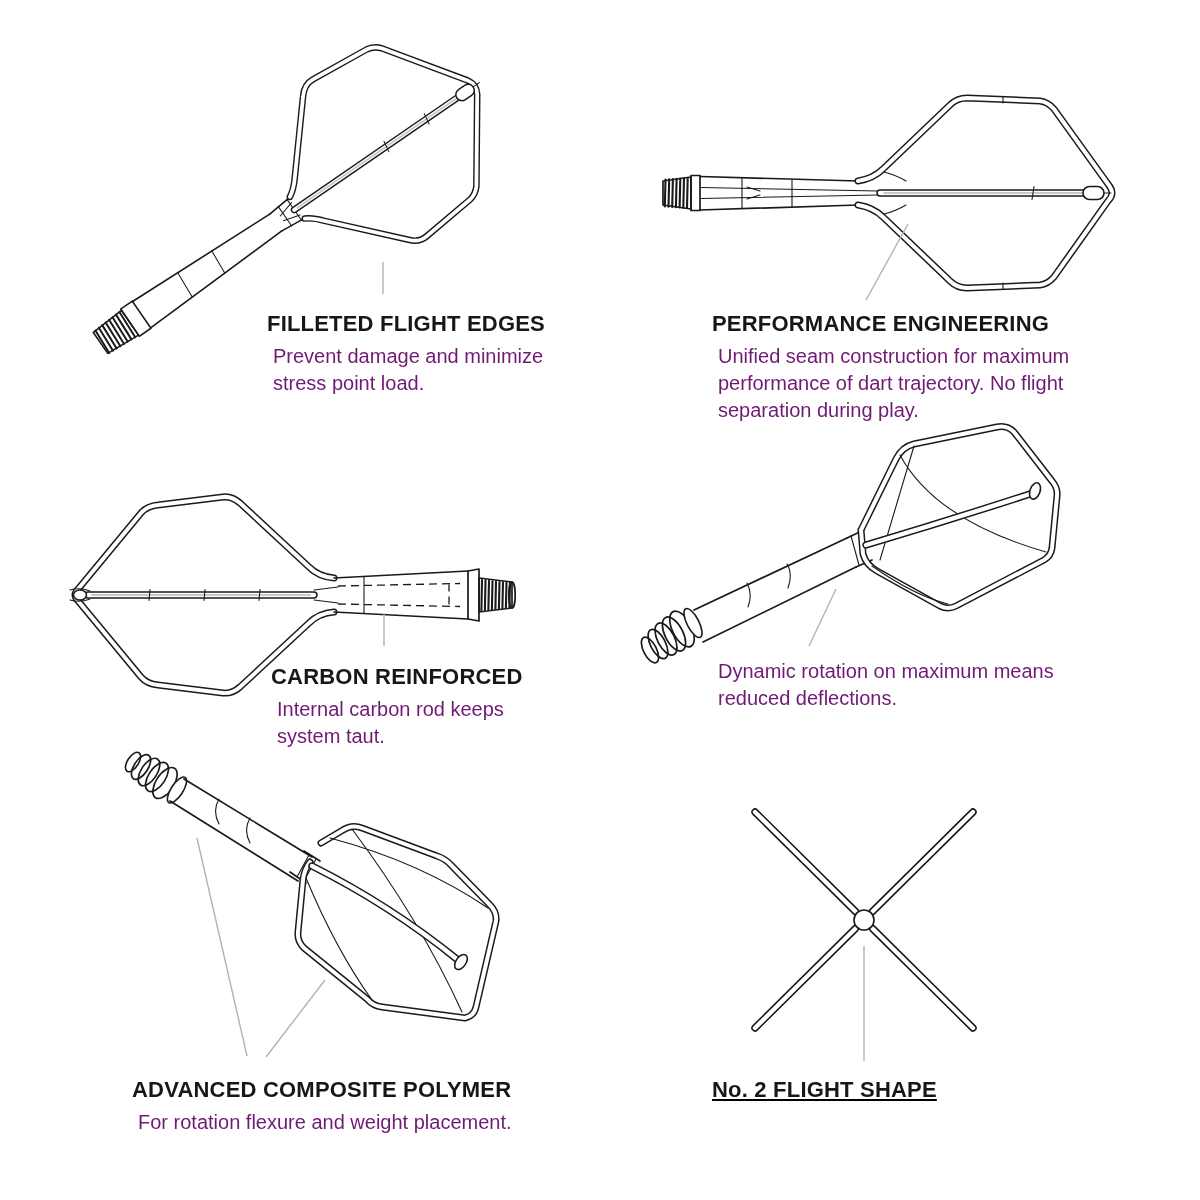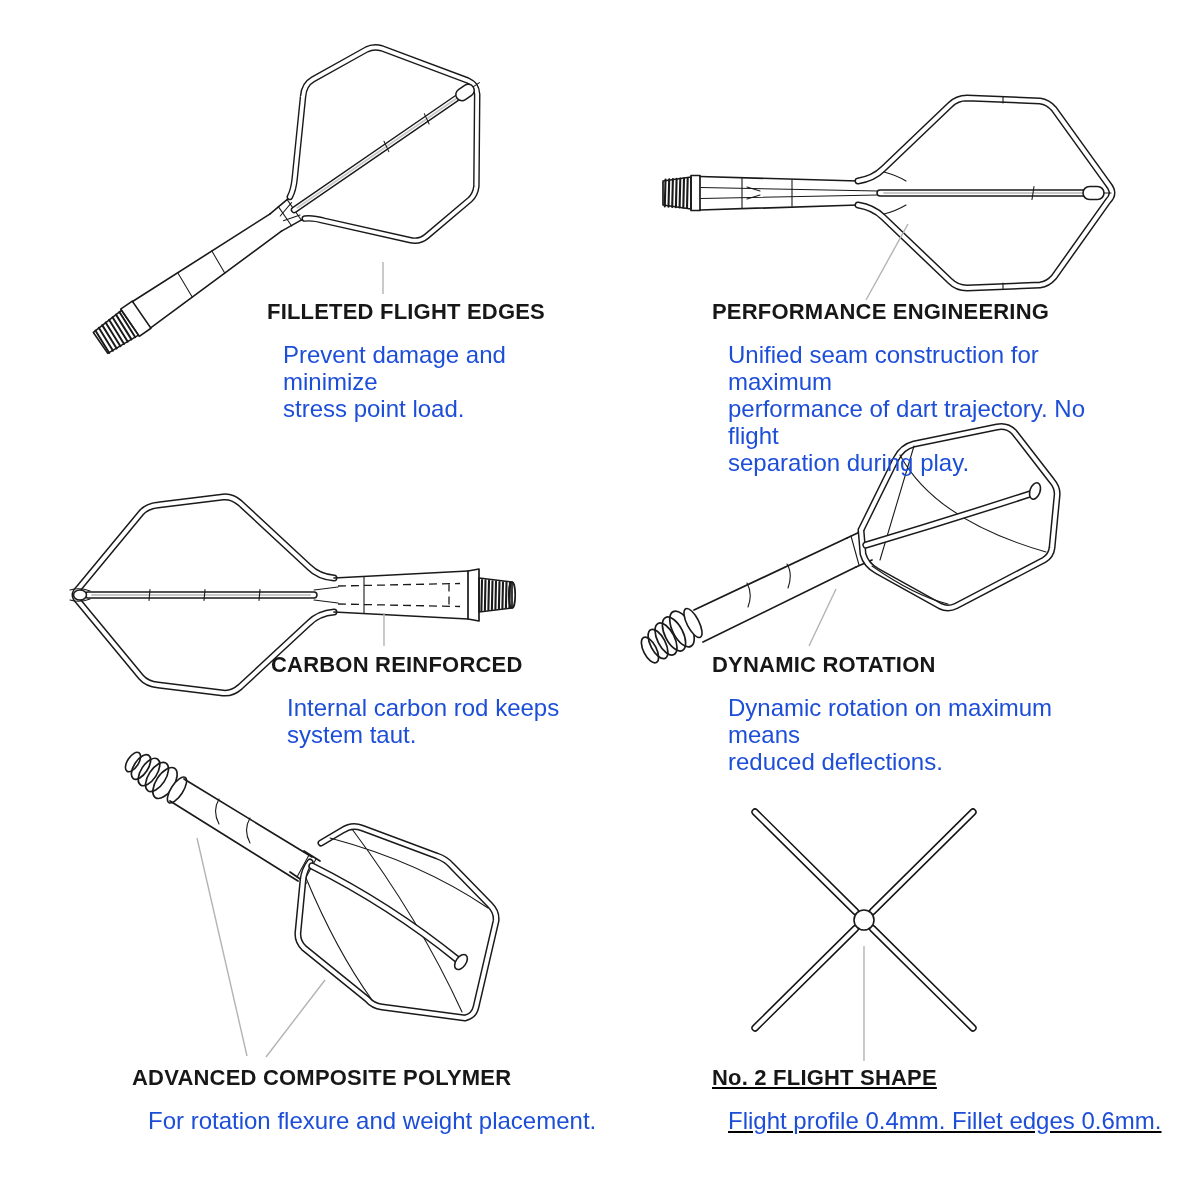--- a/index.html
+++ b/index.html
@@ -17,23 +17,23 @@
   .sB {fill:none;stroke:#ffffff;stroke-width:4.4;stroke-linecap:round}
   .gc {fill:none;stroke:#c9c9c9;stroke-width:2;stroke-linecap:round}
   .ridge{fill:none;stroke:#1a1a1a;stroke-width:2.1;stroke-linecap:round}
   .dash{fill:none;stroke:#1a1a1a;stroke-width:1.3;stroke-dasharray:8 5}
   .wfill{fill:#ffffff;stroke:#1a1a1a;stroke-width:1.6}
   .lead{fill:none;stroke:#b3b3b3;stroke-width:1.4}
   .xA{fill:none;stroke:#141414;stroke-width:7.4;stroke-linecap:round}
   .xB{fill:none;stroke:#ffffff;stroke-width:4.4;stroke-linecap:round}
   
   .feature{position:absolute;}
-  .feature h3{margin:0 0 3px 0;font-size:22px;line-height:26px;font-weight:700;
+  .feature h3{margin:12px 0 3px 0;font-size:22px;line-height:26px;font-weight:700;
               letter-spacing:.2px;color:#171717;}
-  .feature p{margin:16px;font-size:24px;line-height:27px;color:#1d4ed8;white-space:pre-line;}
+  .feature p{margin:6px;font-size:20px;line-height:27px;color:#701a75;white-space:pre-line;}
   #f1{left:267px;top:299px;width:330px;}
   #f2{left:712px;top:299px;width:430px;}
   #f3{left:271px;top:652px;width:330px;}
   #f4{left:712px;top:652px;width:410px;}
   #f5{left:132px;top:1065px;width:490px;}
   #f6{left:712px;top:1065px;width:480px;text-decoration:underline;}
 </style>
 </head>
 <body>
 
@@ -231,28 +231,26 @@
   </div>
 
   <div class="feature" id="f2">
     <h3>PERFORMANCE ENGINEERING</h3>
     <p>Unified seam construction for maximum
 performance of dart trajectory. No flight
 separation during play.</p>
   </div>
 
   <div class="feature" id="f4">
-    <h3>DYNAMIC ROTATION</h3>
     <p>Dynamic rotation on maximum means
 reduced deflections.</p>
   </div>
 
   <div class="feature" id="f5">
     <h3>ADVANCED COMPOSITE POLYMER</h3>
     <p>For rotation flexure and weight placement.</p>
   </div>
 
   <div class="feature" id="f6">
     <h3>No. 2 FLIGHT SHAPE</h3>
-    <p>Flight profile 0.4mm. Fillet edges 0.6mm.</p>
   </div>
 
 </div>
 
 </body></html>

